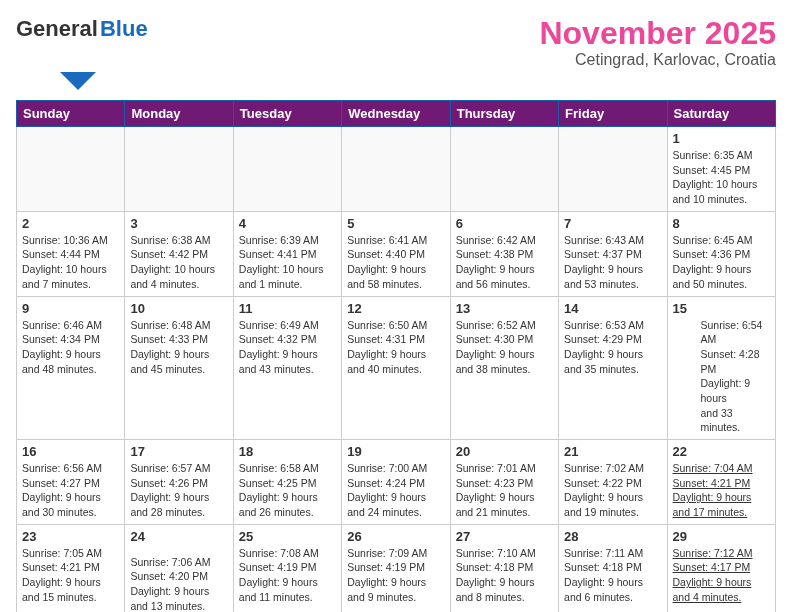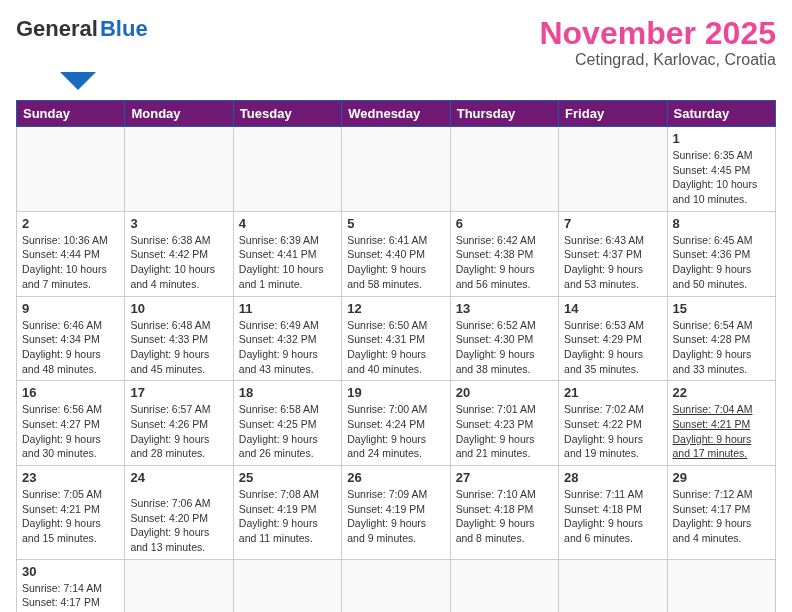--- a/index.html
+++ b/index.html
@@ -218,21 +218,21 @@
         </td>
         <td>
           <span class="day-number">14</span>
           <div class="day-info" style="white-space: pre-line;">Sunrise: 6:53 AM
 Sunset: 4:29 PM
 Daylight: 9 hours
 and 35 minutes.</div>
         </td>
         <td>
           <span class="day-number">15</span>
-          <div class="day-info" style="white-space: pre-line;">Sunrise: 6:54 AM
+          <div class="day-info" style="white-space: pre-line; margin-left: 28px;">Sunrise: 6:54 AM
 Sunset: 4:28 PM
 Daylight: 9 hours
 and 33 minutes.</div>
         </td>
       </tr>
       <tr>
         <td>
           <span class="day-number">16</span>
           <div class="day-info" style="white-space: pre-line;">Sunrise: 6:56 AM
 Sunset: 4:27 PM
@@ -320,21 +320,21 @@
         </td>
         <td>
           <span class="day-number">28</span>
           <div class="day-info" style="white-space: pre-line;">Sunrise: 7:11 AM
 Sunset: 4:18 PM
 Daylight: 9 hours
 and 6 minutes.</div>
         </td>
         <td>
           <span class="day-number">29</span>
-          <div class="day-info" style="white-space: pre-line;">Sunrise: 7:12 AM
+          <div class="day-info" style="white-space: pre-line; text-decoration: underline;">Sunrise: 7:12 AM
 Sunset: 4:17 PM
 Daylight: 9 hours
 and 4 minutes.</div>
         </td>
       </tr>
       <tr>
         <td>
           <span class="day-number">30</span>
           <div class="day-info" style="white-space: pre-line;">Sunrise: 7:14 AM
 Sunset: 4:17 PM

